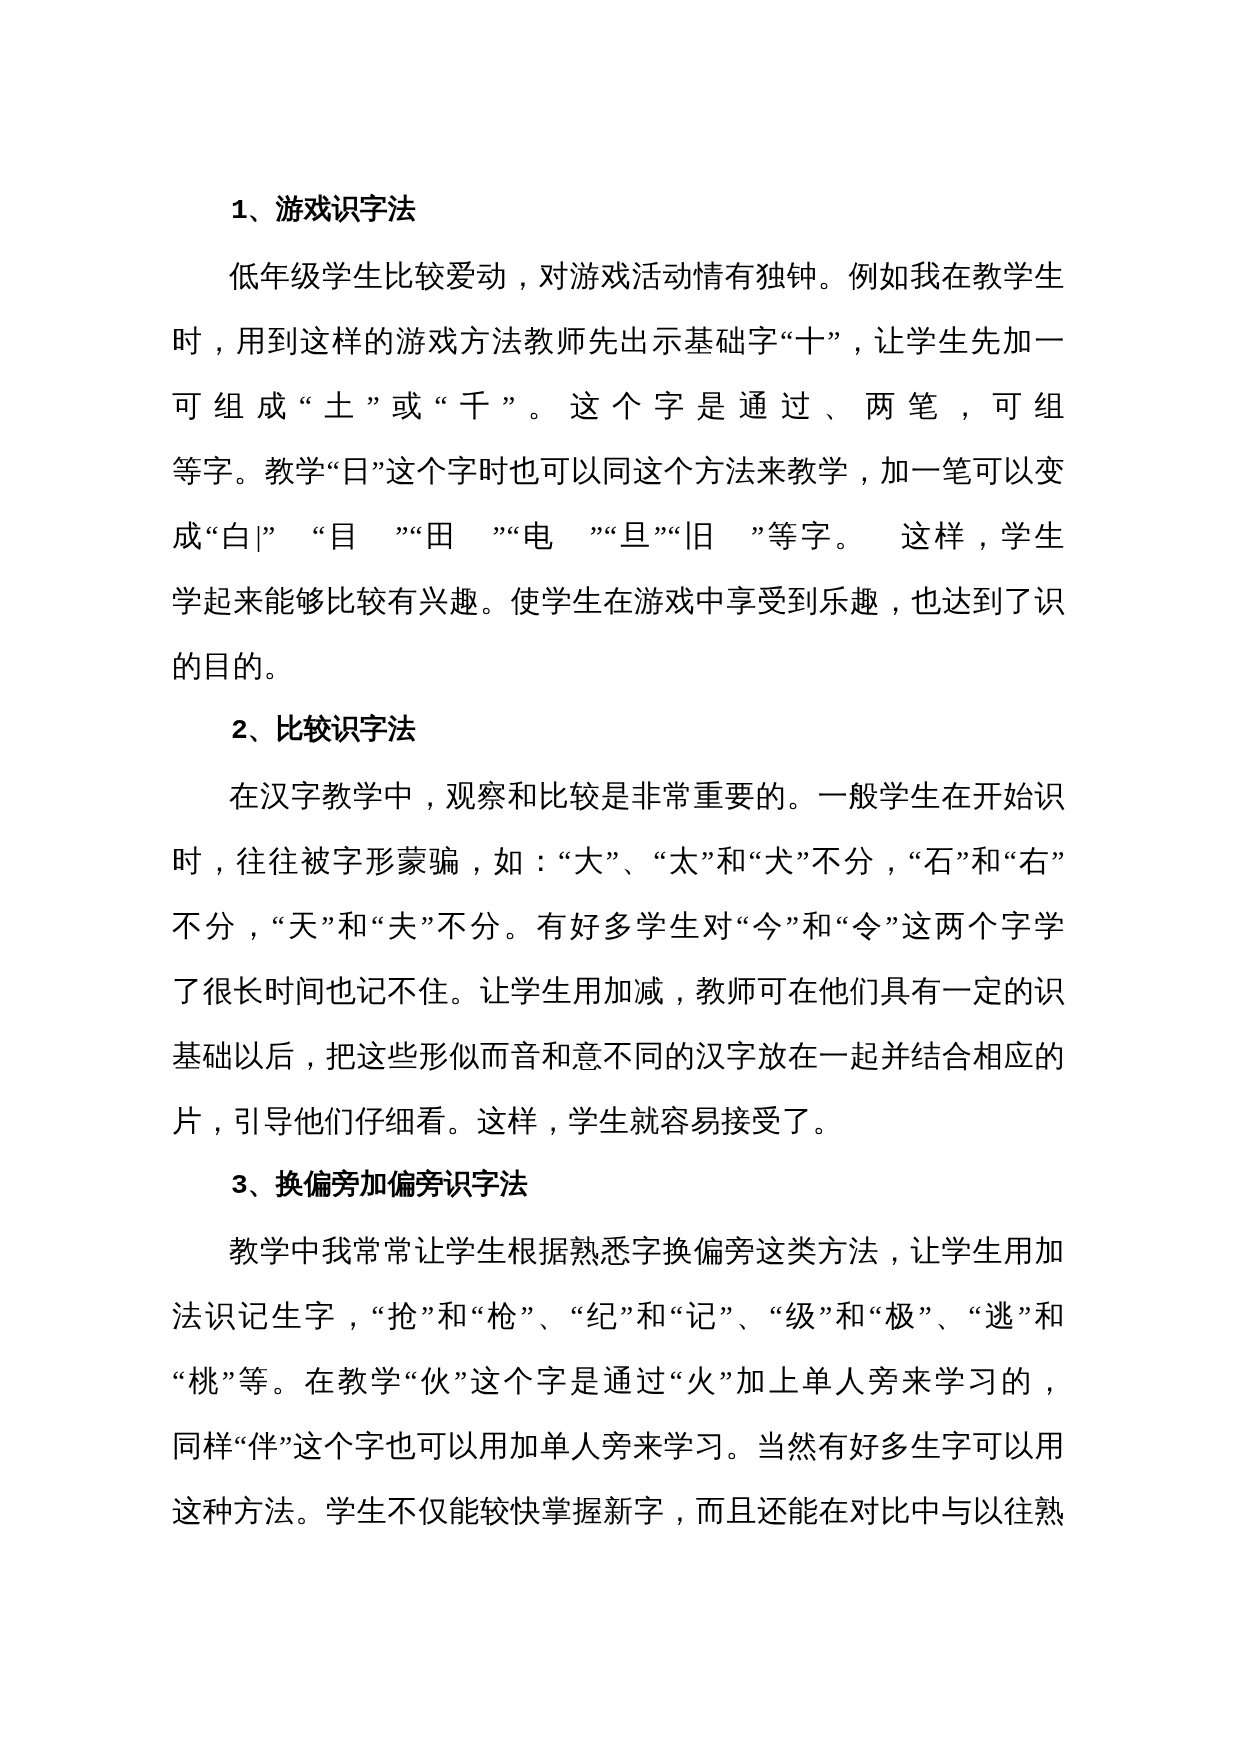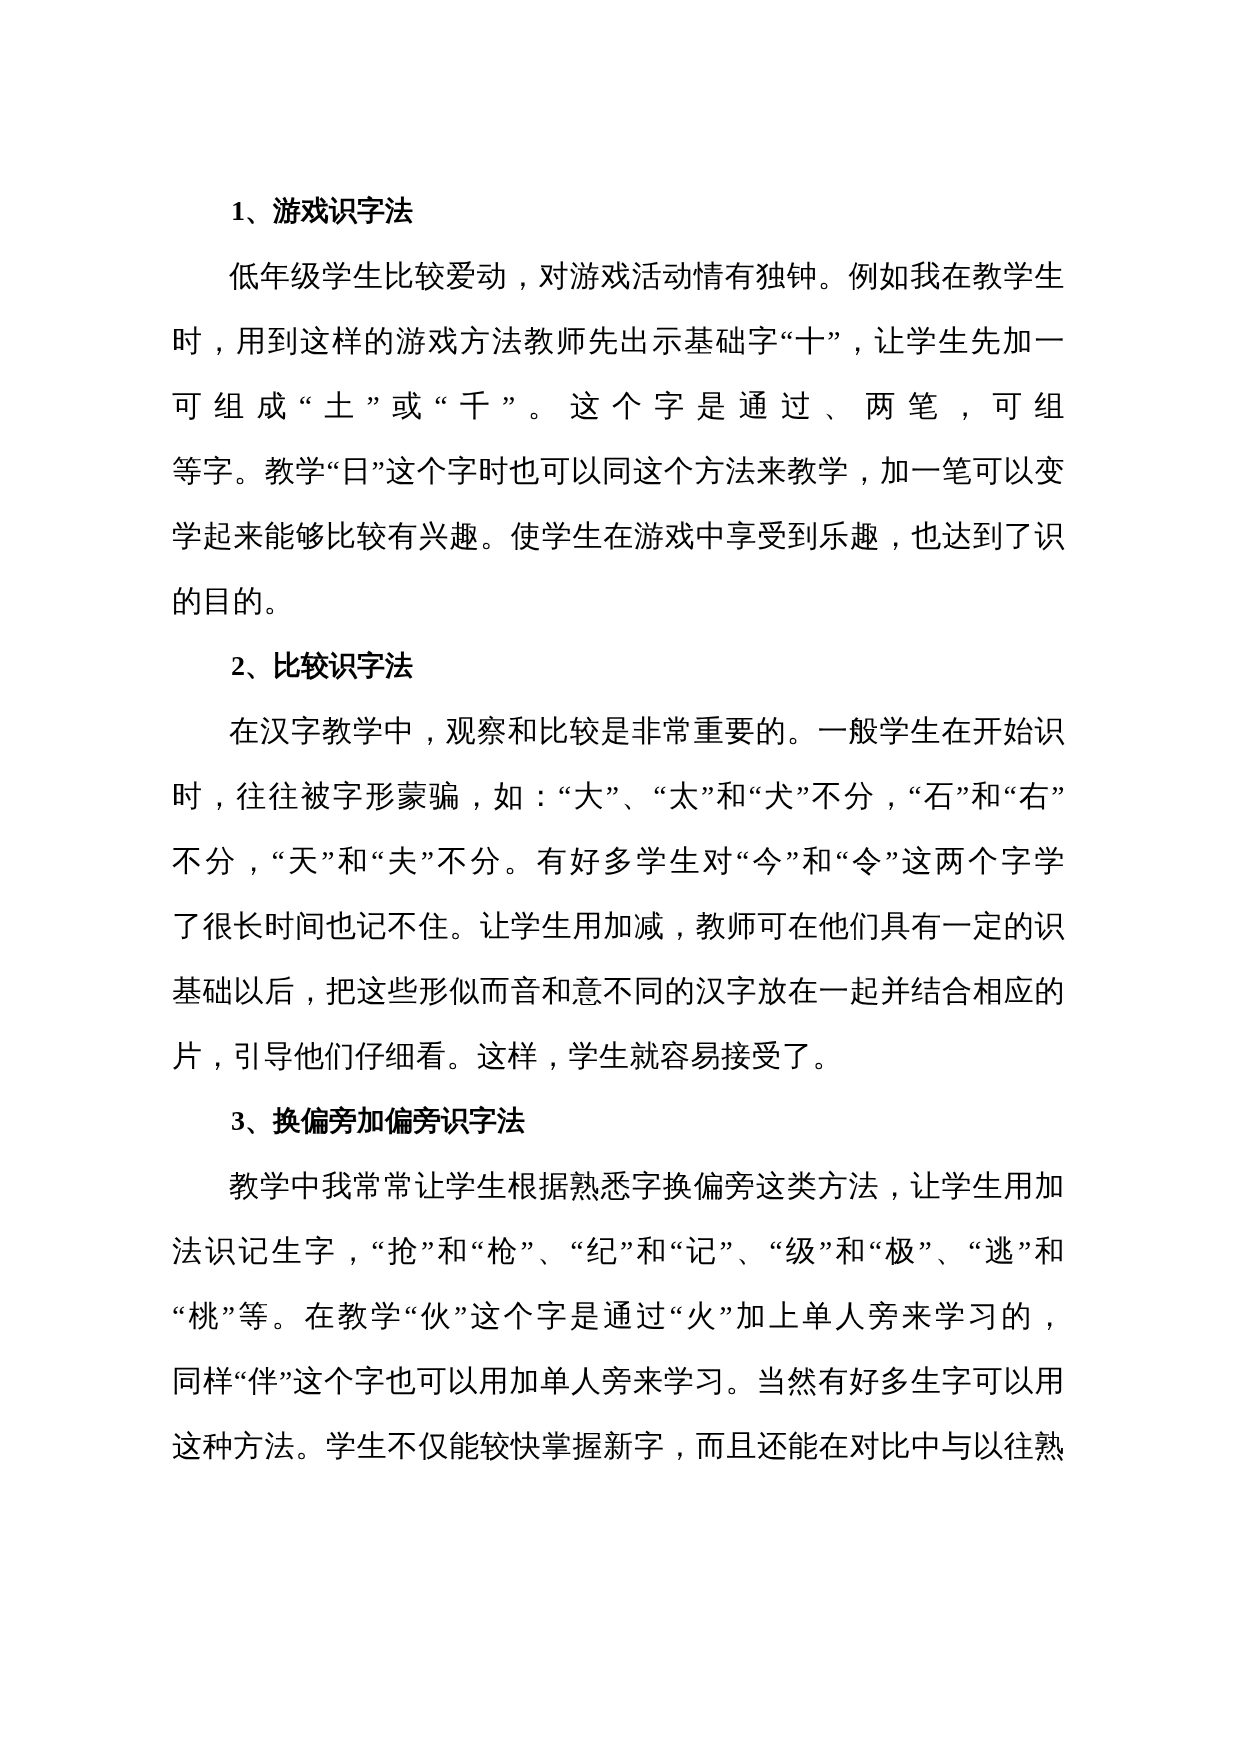--- a/index.html
+++ b/index.html
@@ -28,34 +28,35 @@
     letter-spacing: 0.5px;
   }
   .line.flush { text-align-last: justify; }
   .line.indent { text-indent: 57px; }
   .heading {
     height: 65px;
     line-height: 65px;
     font-size: 28px;
     font-weight: bold;
     padding-left: 59px;
-    font-family: Liberation Serif, serif;
+    font-family: Liberation Mono, monospace;
     text-align: left;
   }
 </style>
 </head>
 <body>
 
 <div class="page">
   <div class="content" id="doc-root">
       <div class="heading">1、游戏识字法</div>
       <div class="line indent flush">低年级学生比较爱动，对游戏活动情有独钟。例如我在教学生字</div>
       <div class="line flush">时，用到这样的游戏方法教师先出示基础字“十”，让学生先加一笔，</div>
       <div class="line flush">可组成“土”或“千”。这个字是通过、两笔，可组成“王”、“主”、“玉”</div>
       <div class="line flush">等字。教学“日”这个字时也可以同这个方法来教学，加一笔可以变</div>
+      <div class="line flush">成“白|”　“目　”“田　”“电　”“旦”“旧　”等字。　这样，学生</div>
       <div class="line flush">学起来能够比较有兴趣。使学生在游戏中享受到乐趣，也达到了识字</div>
       <div class="line">的目的。</div>
       <div class="heading">2、比较识字法</div>
       <div class="line indent flush">在汉字教学中，观察和比较是非常重要的。一般学生在开始识字</div>
       <div class="line flush">时，往往被字形蒙骗，如：“大”、“太”和“犬”不分，“石”和“右”</div>
       <div class="line flush">不分，“天”和“夫”不分。有好多学生对“今”和“令”这两个字学</div>
       <div class="line flush">了很长时间也记不住。让学生用加减，教师可在他们具有一定的识字</div>
       <div class="line flush">基础以后，把这些形似而音和意不同的汉字放在一起并结合相应的图</div>
       <div class="line">片，引导他们仔细看。这样，学生就容易接受了。</div>
       <div class="heading">3、换偏旁加偏旁识字法</div>

